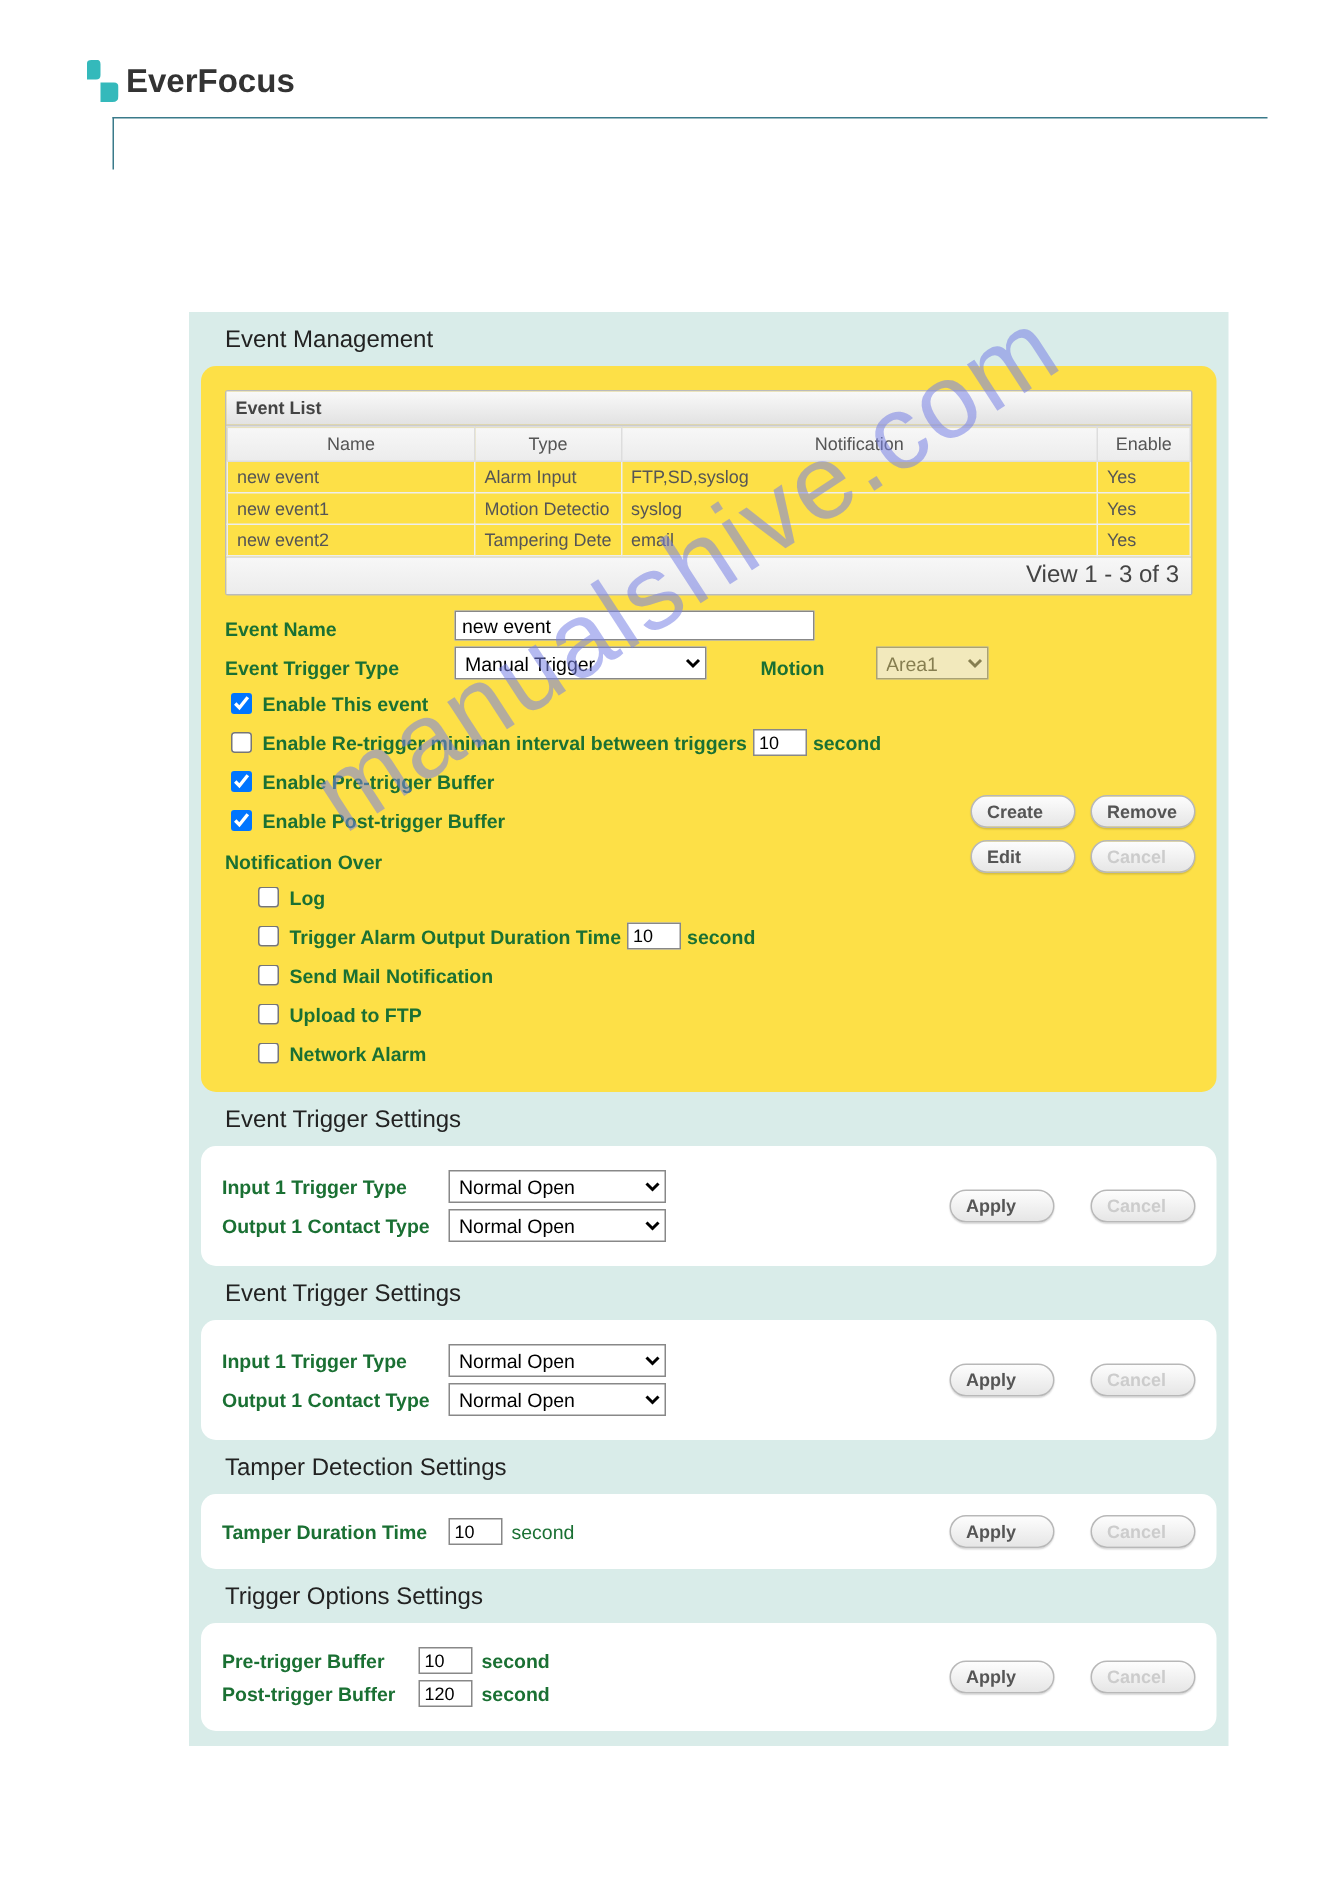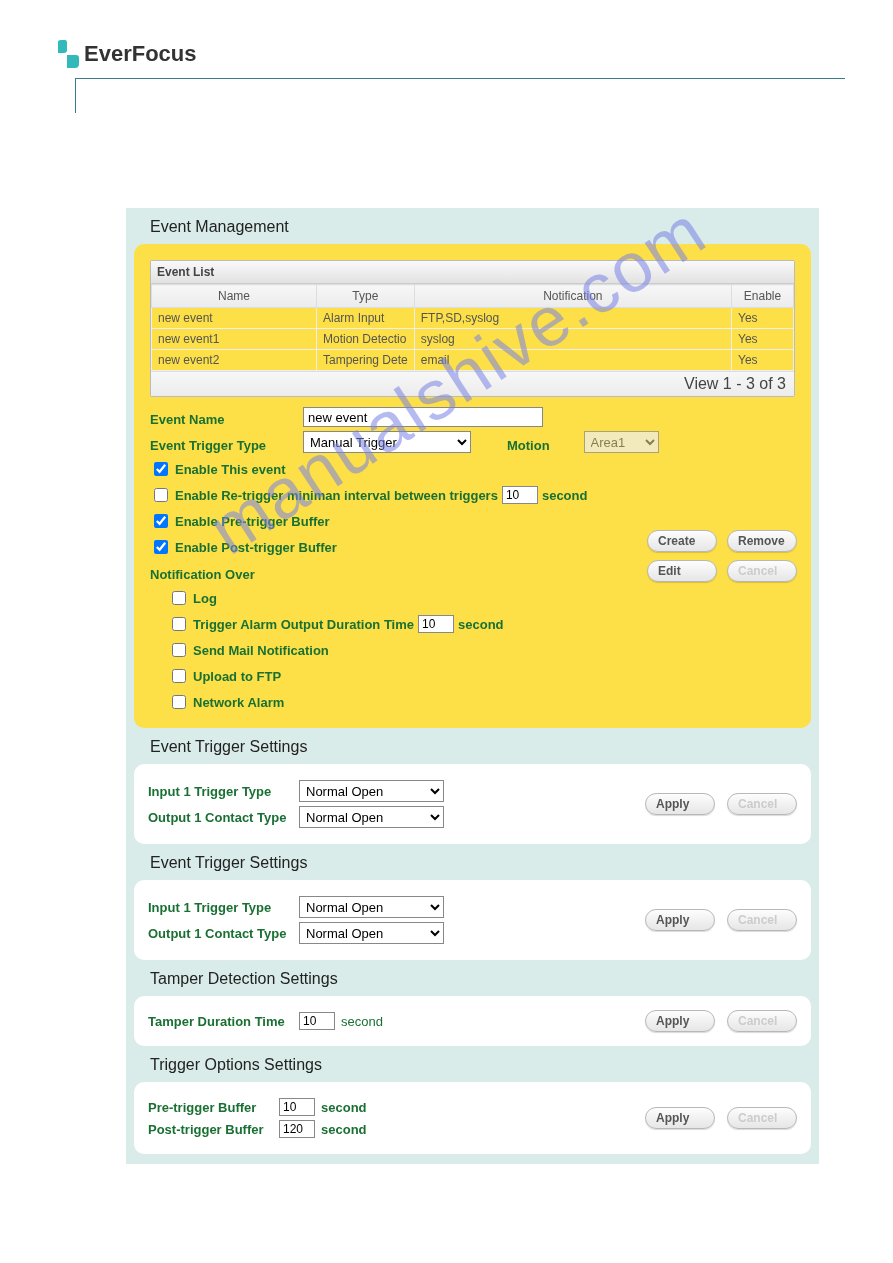--- a/index.html
+++ b/index.html
@@ -179,21 +179,21 @@
     margin: 0 8px;
     padding: 12px 14px;
     position: relative;
   }
   .panel-btns {
     position: absolute;
     right: 14px;
     top: 50%;
     transform: translateY(-50%);
     display: flex;
-    gap: 12px;
+    gap: 24px;
   }
   .form-line {
     display: flex;
     align-items: center;
     gap: 6px;
     margin: 4px 0;
   }
   .lbl-w { width: 145px; }
   .lbl-w2 { width: 125px; }
   .watermark {

